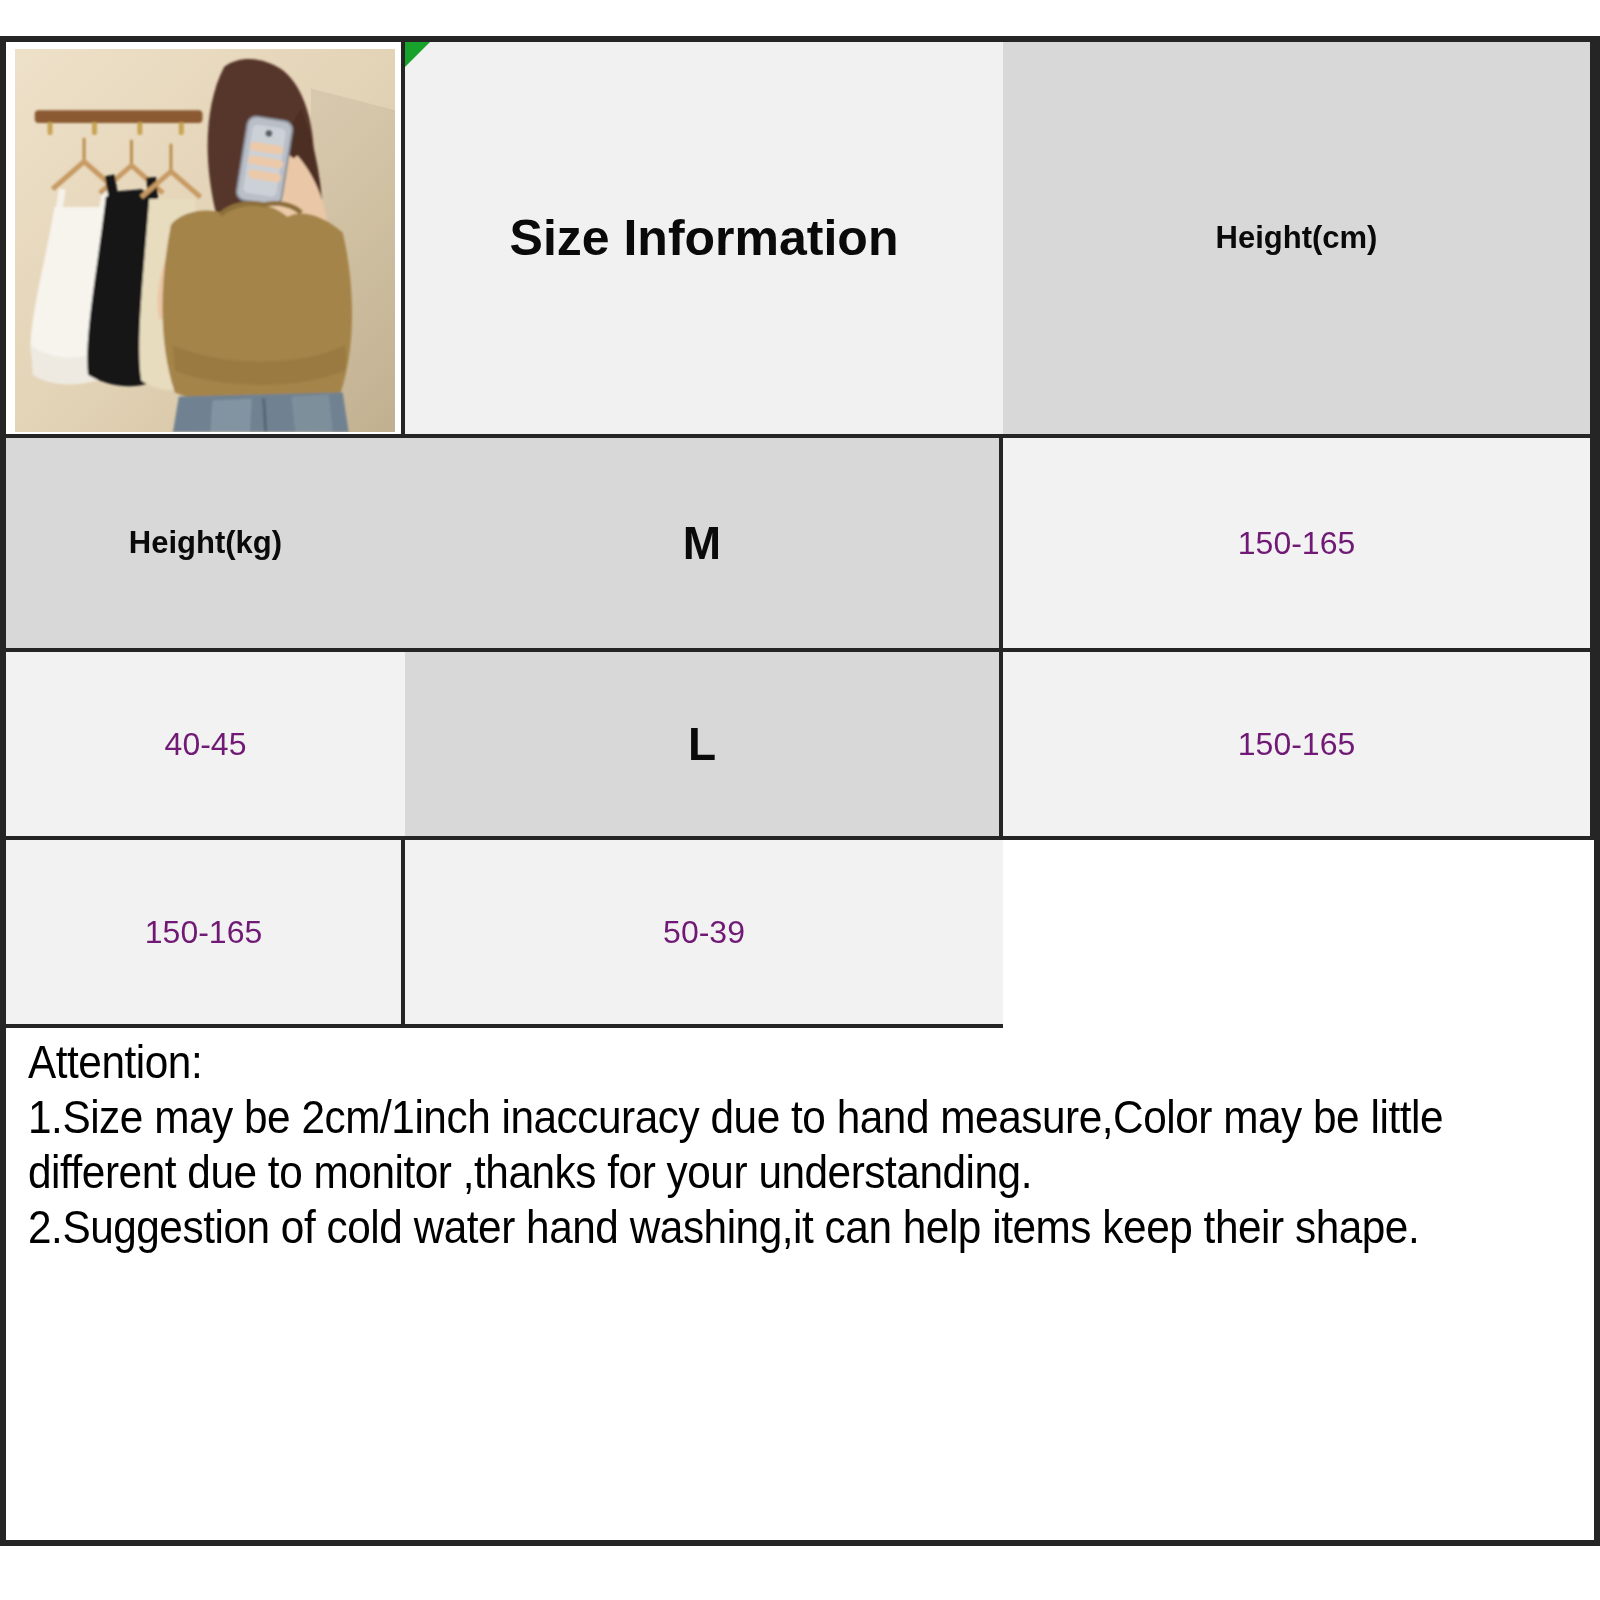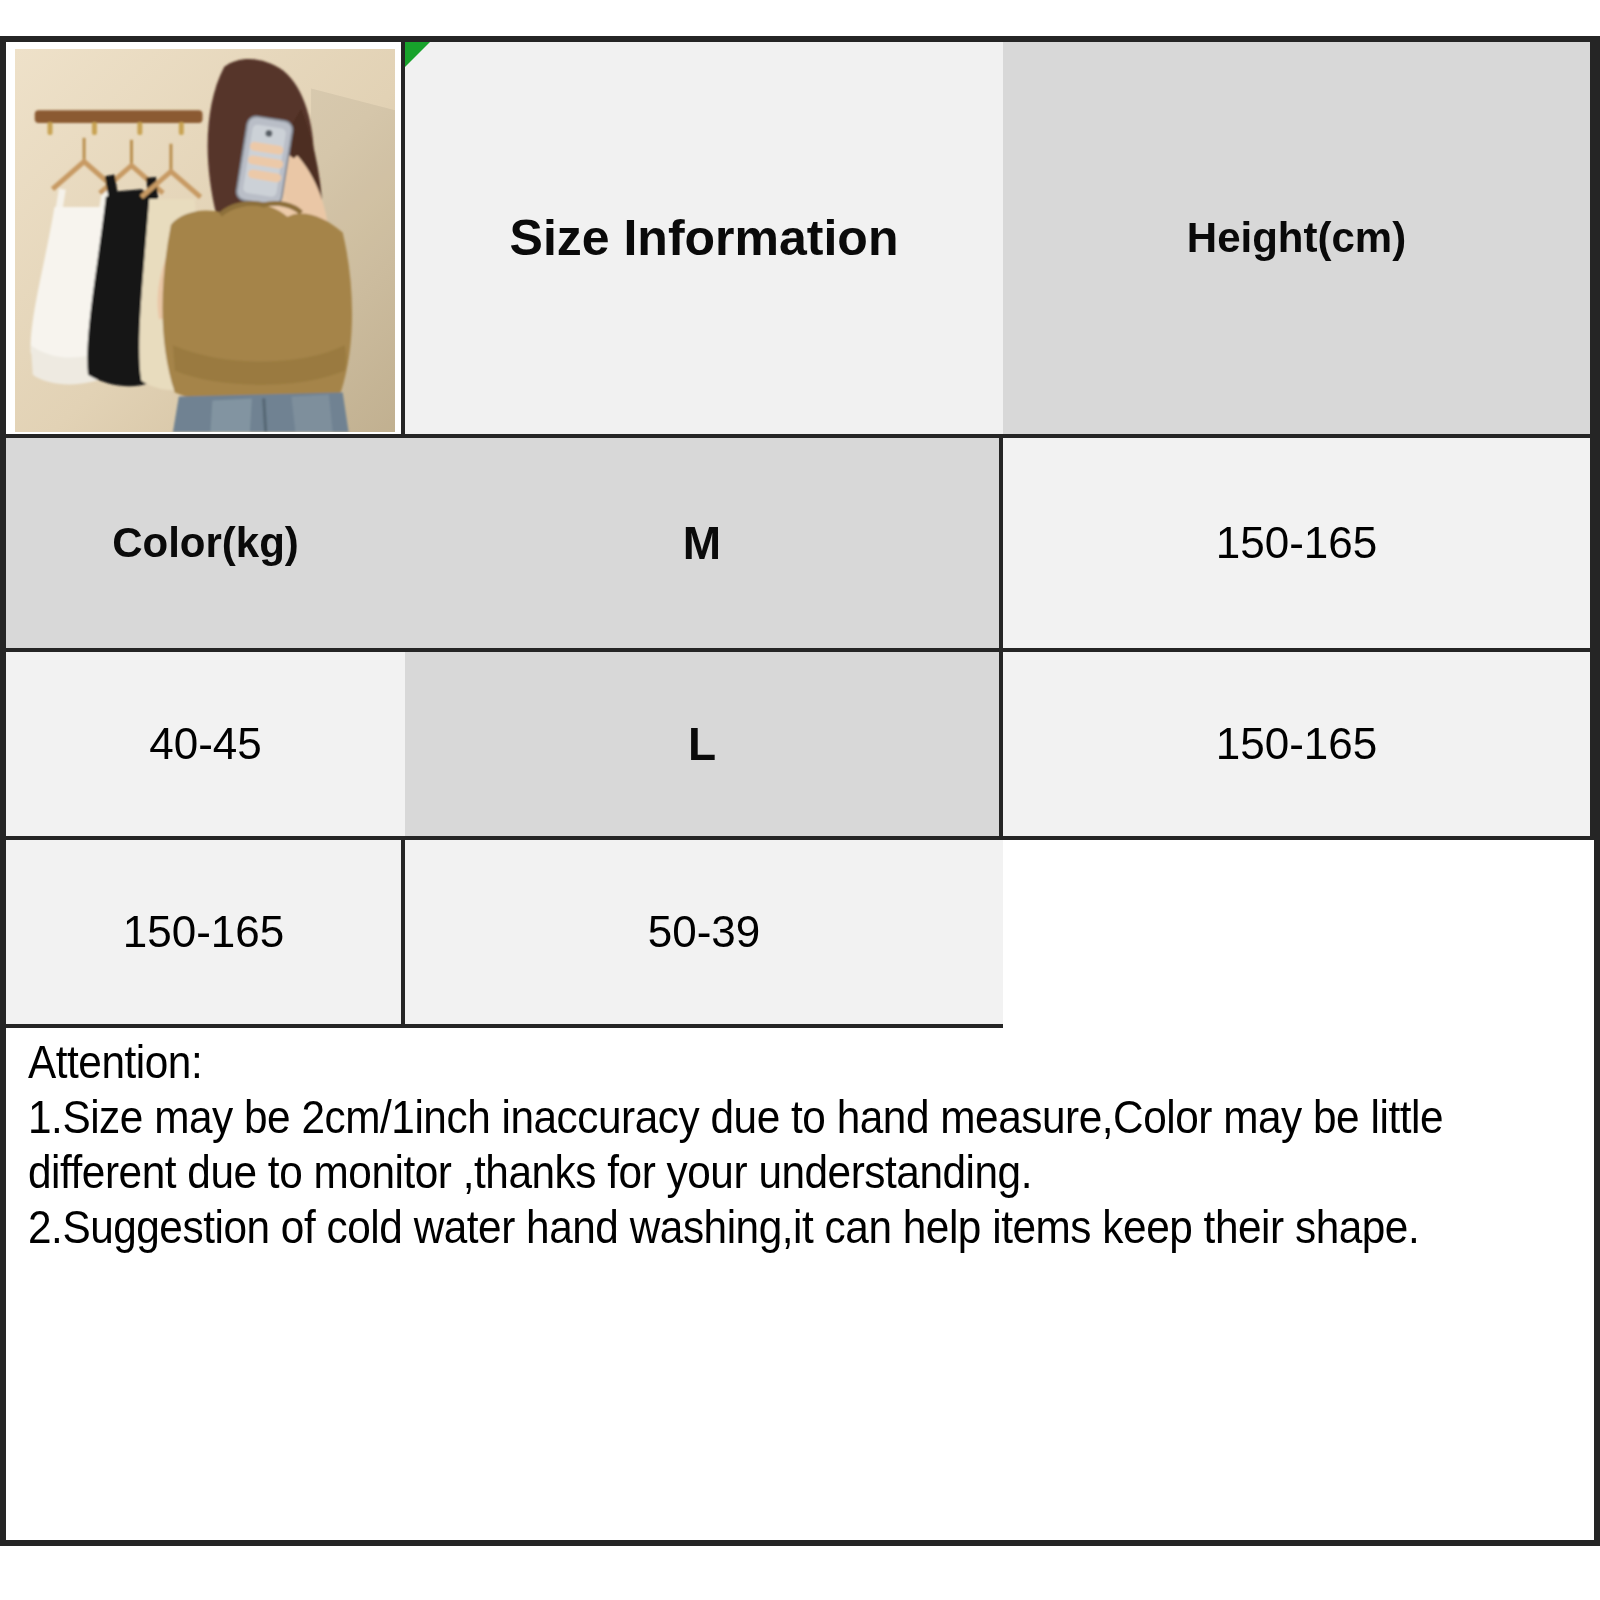--- a/index.html
+++ b/index.html
@@ -12,24 +12,24 @@
   .br{border-right:4px solid #252525;}
   .bb{border-bottom:4px solid #252525;}
   .gray{background:#d8d8d8;}
   .light{background:#f2f2f2;}
   .photo-cell{background:#ffffff;padding:7px 6px 2px 9px;align-items:stretch;justify-content:stretch;}
   .photo-cell svg{width:100%;height:100%;display:block;}
   .title-cell{background:#f1f1f1;position:relative;}
   .title-text{font-size:50px;font-weight:bold;letter-spacing:0;}
   .corner{position:absolute;top:0;left:0;width:0;height:0;
           border-top:25px solid #17a22b;border-right:25px solid transparent;}
-  .col-head{font-weight:bold;font-size:42px;text-align:right;}
+  .col-head{font-weight:bold;font-size:31px;text-align:right;}
   .size-head{font-weight:bold;font-size:67px;}
   .row-label{font-weight:bold;font-size:46px;}
-  .val{font-size:44px;font-weight:400;color:#000000;}
+  .val{font-size:32px;font-weight:400;color:#701a75;}
   .attention{grid-column:1 / -1;background:#ffffff;box-sizing:border-box;
              padding:6px 0 0 22px;display:block;}
   .attention .ln{display:block;white-space:nowrap;font-size:47px;line-height:55px;
                  letter-spacing:-0.5px;transform:scaleX(0.90);transform-origin:0 50%;color:#000;}
 </style>
 </head>
 <body>
 
 <div class="canvas">
   <div class="sheet">
@@ -113,21 +113,21 @@
           </g>
         </g>
       </svg>
     </div>
     <div class="cell bb title-cell">
       <div class="corner"></div>
       <div class="title-text">Size Information</div>
     </div>
 
     <div class="cell br bb gray col-head">Height(cm)</div>
-    <div class="cell bb gray col-head">Color(kg)</div>
+    <div class="cell bb gray col-head">Height(kg)</div>
 
     <div class="cell br bb gray row-label">M</div>
     <div class="cell br bb light val">150-165</div>
     <div class="cell bb light val">40-45</div>
 
     <div class="cell br bb gray row-label">L</div>
     <div class="cell br bb light val">150-165</div>
 
     <div class="cell br bb light val">150-165</div>
     <div class="cell bb light val">50-39</div>

